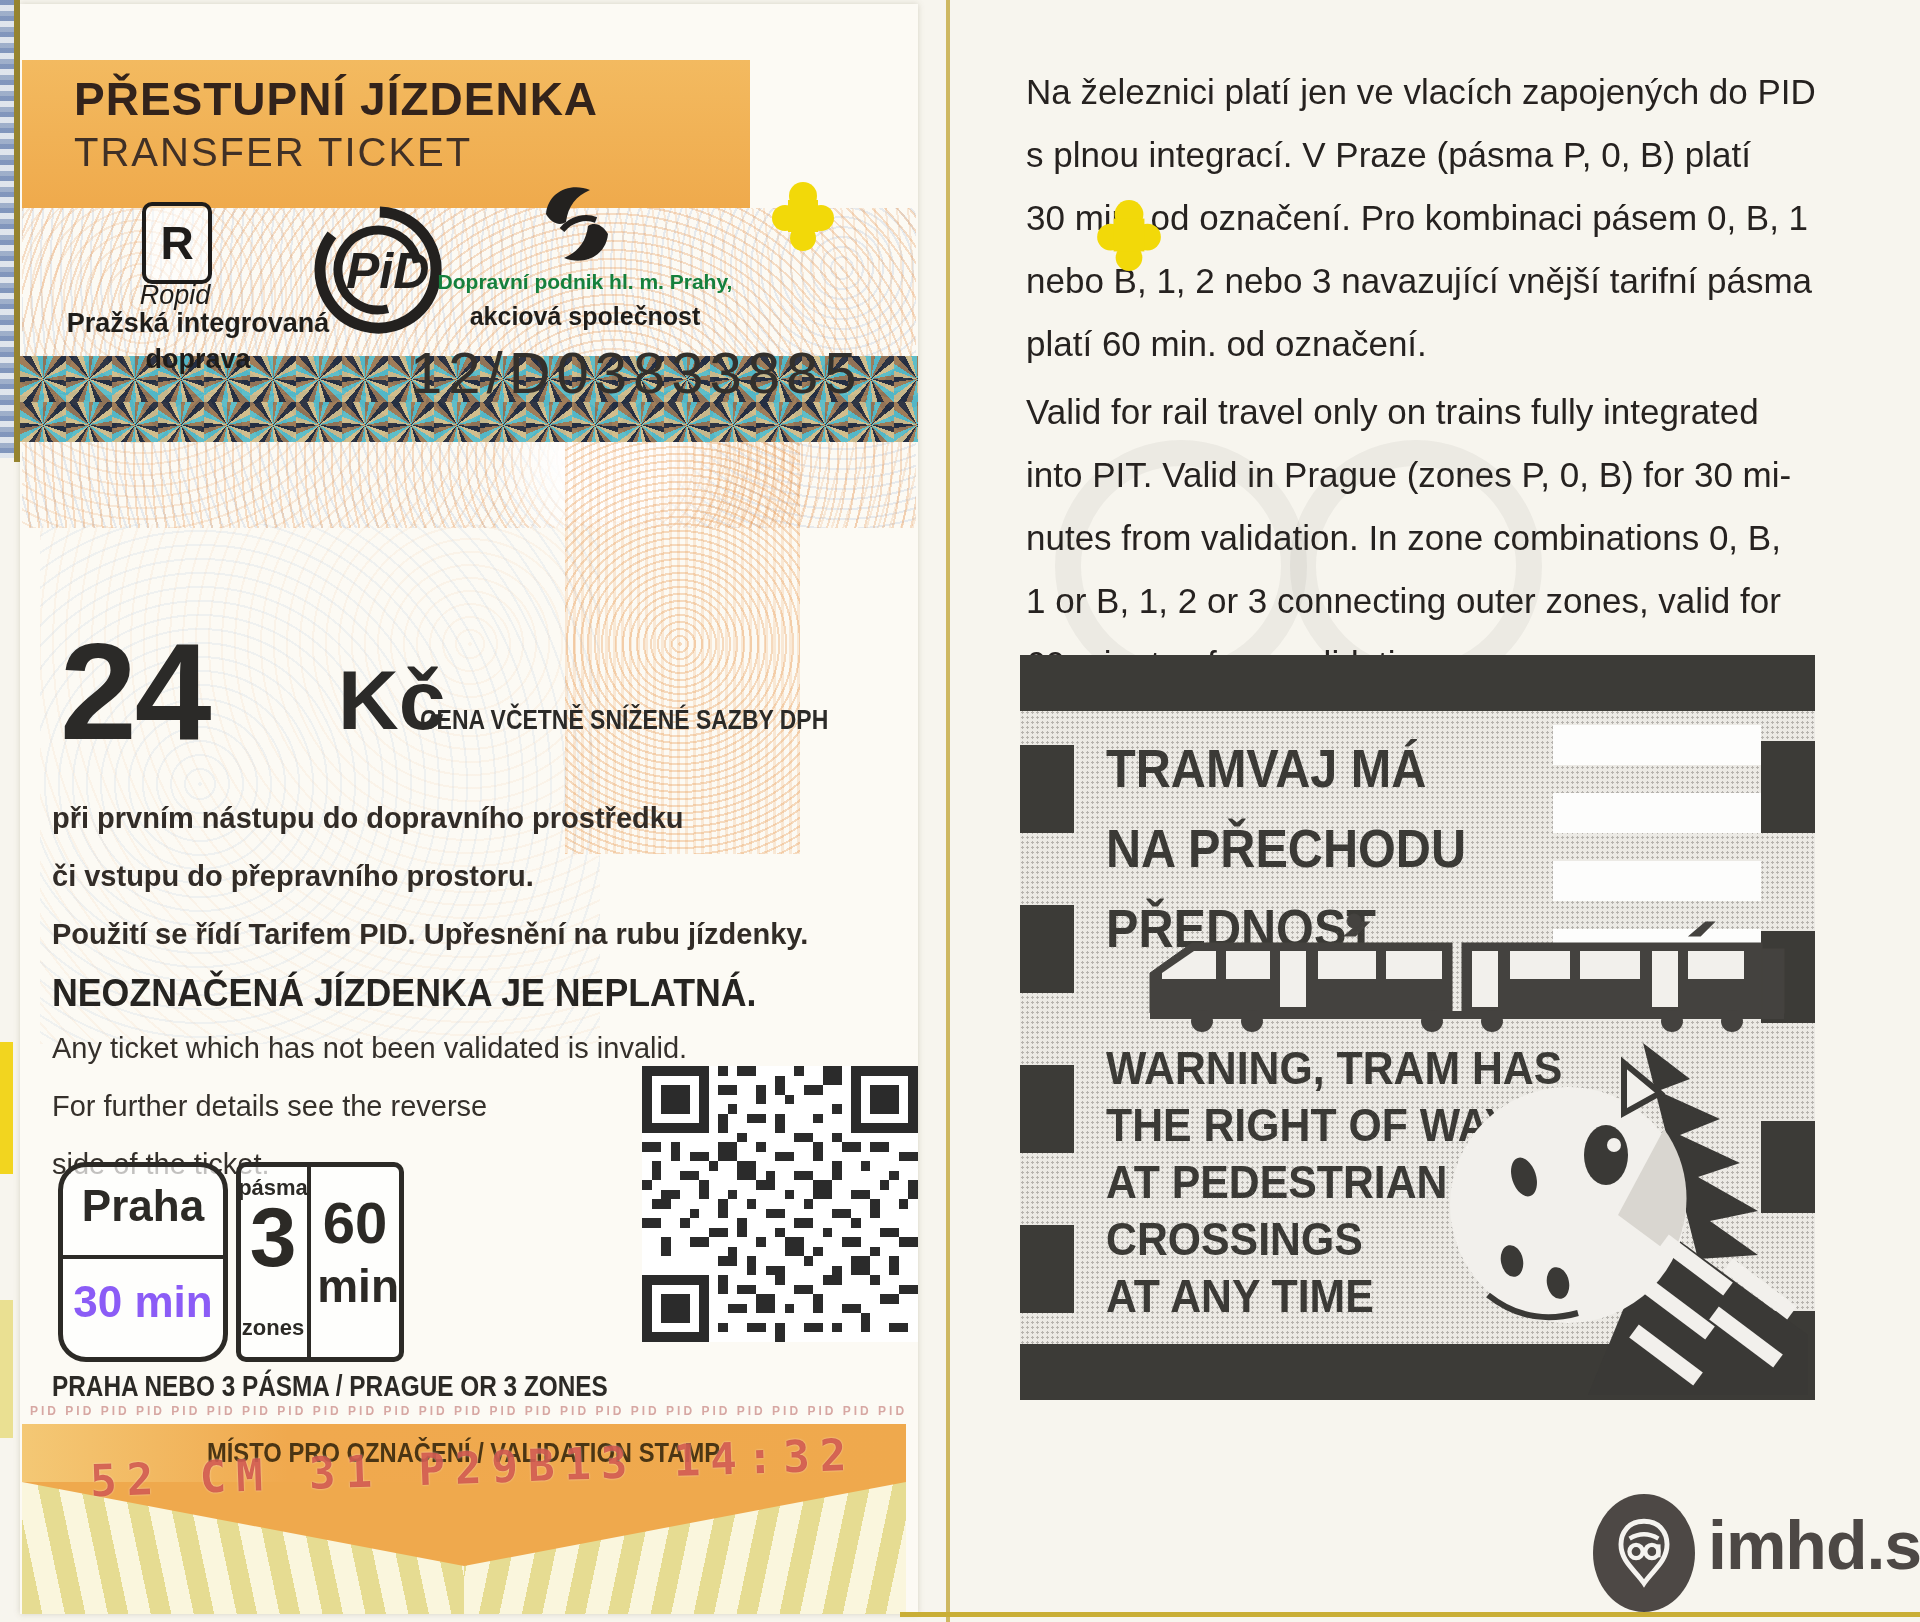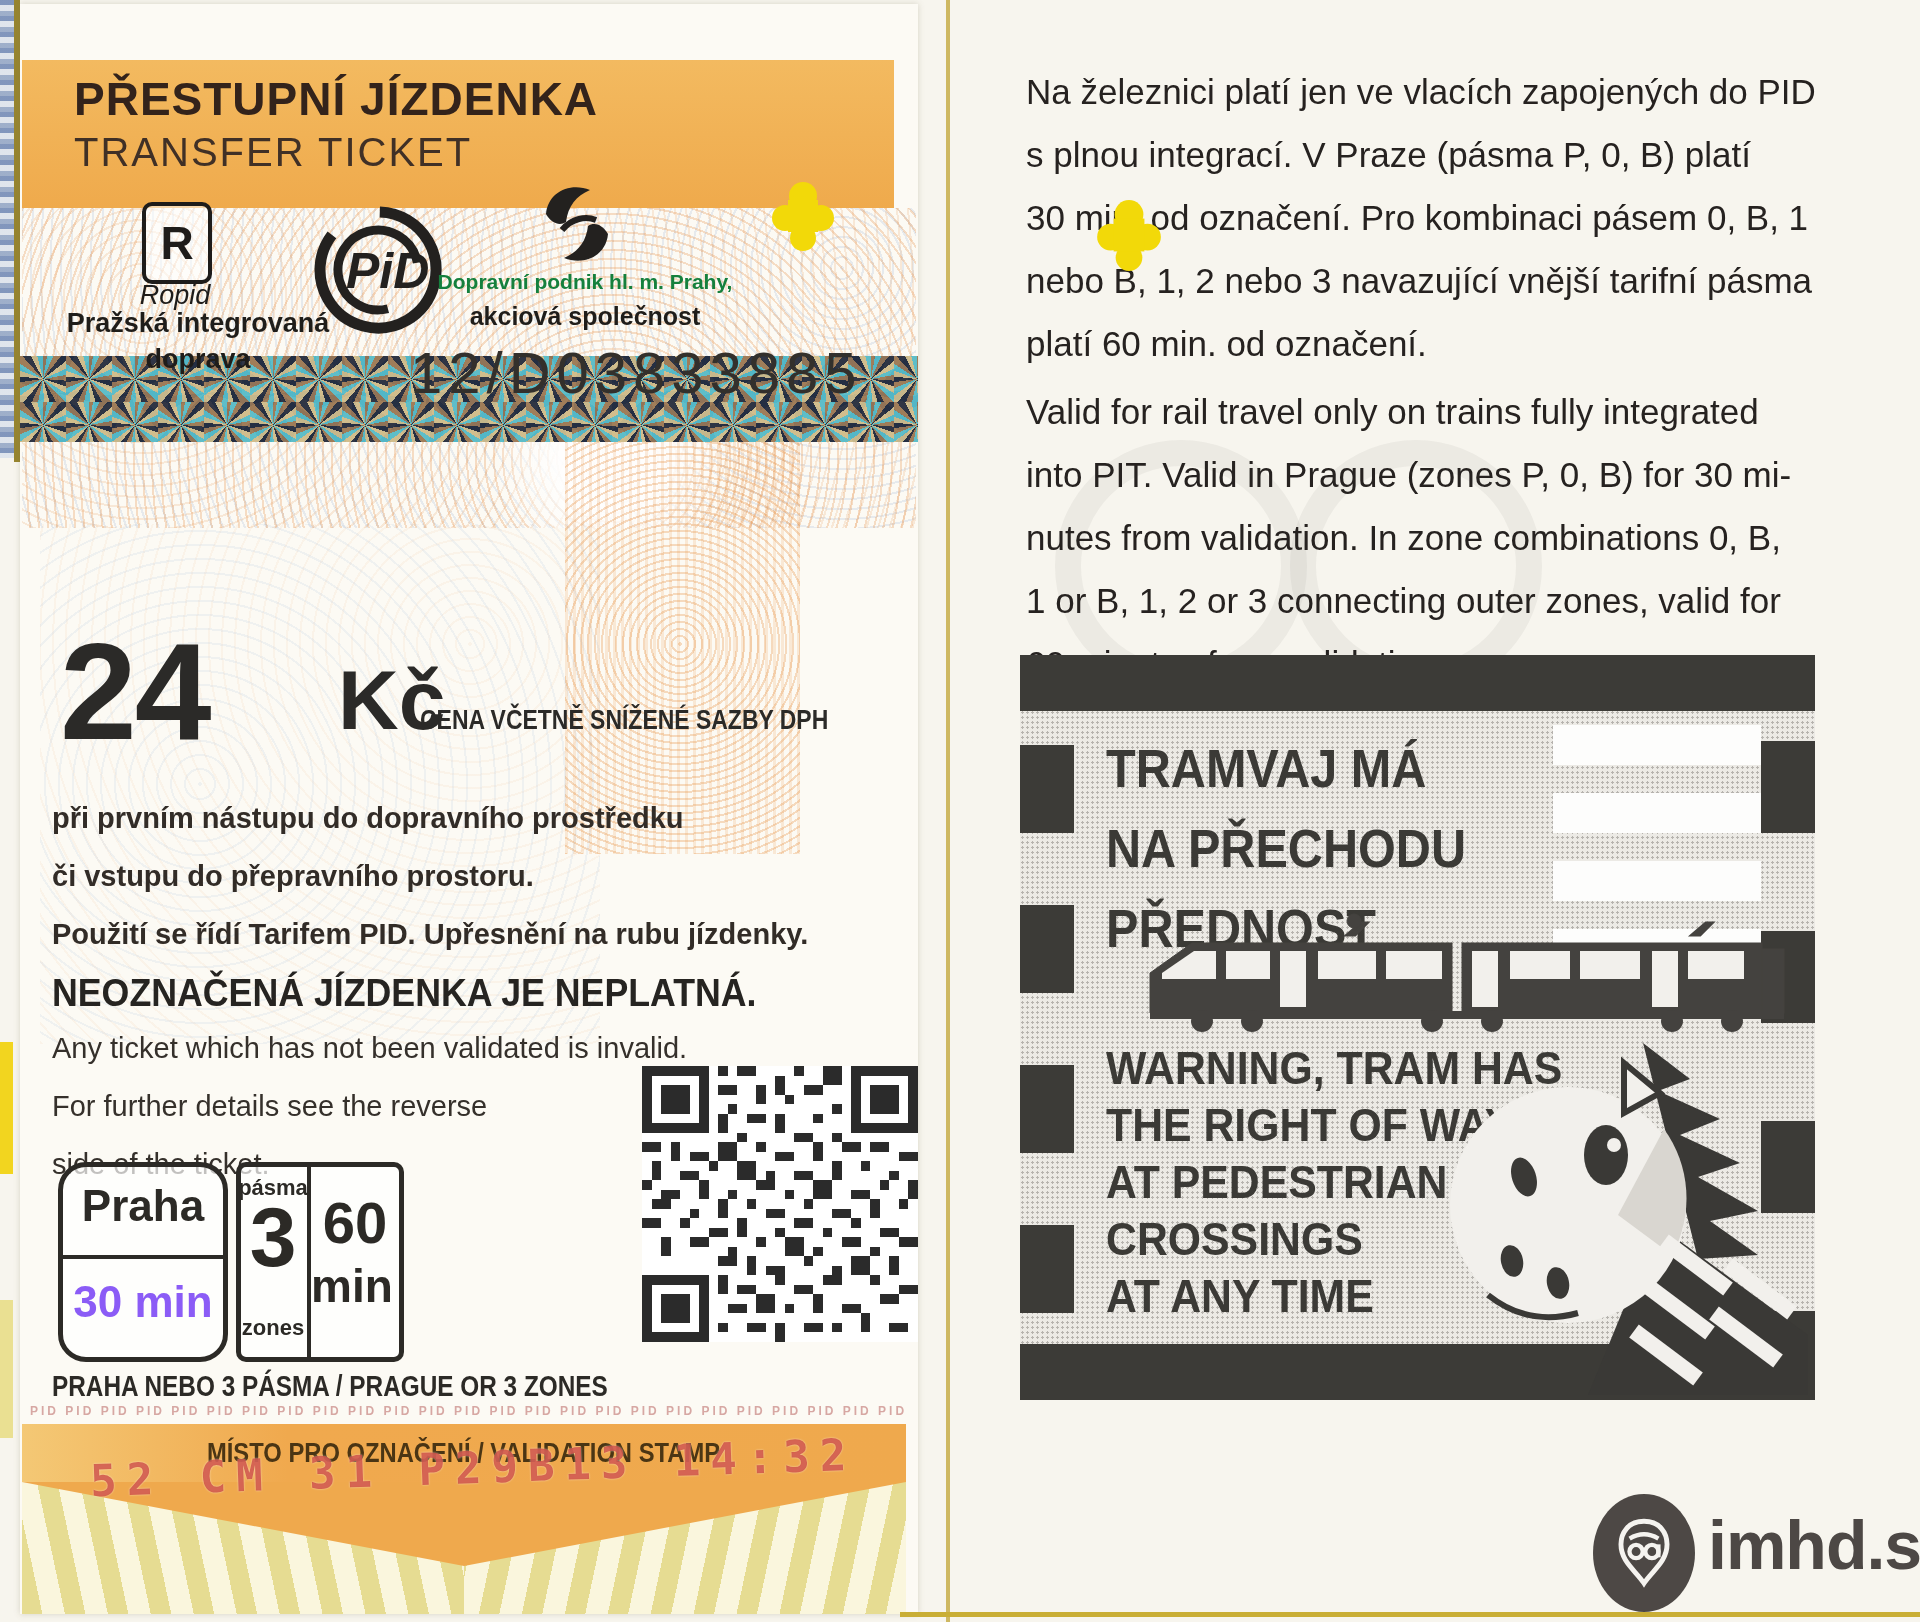--- a/index.html
+++ b/index.html
@@ -7,21 +7,21 @@
           font-family:"Liberation Sans",sans-serif;color:#2b2824;}
   .abs{position:absolute;}
   
   .edge-blue{left:0;top:0;width:14px;height:458px;
     background:repeating-linear-gradient(180deg,#6d86b4 0 5px,#dbe2ec 5px 11px,#8fa3c4 11px 16px);opacity:.85;}
   .edge-olive{left:14px;top:0;width:6px;height:462px;background:#97852f;}
   .edge-yellow1{left:0;top:1042px;width:13px;height:132px;background:#f2d51f;}
   .edge-yellow2{left:0;top:1300px;width:13px;height:138px;background:#eae092;}
   
   .ticket{left:20px;top:4px;width:898px;height:1610px;background:#fcfaf4;box-shadow:0 0 6px rgba(120,110,80,.25);}
-  .band{left:2px;top:56px;width:872px;height:148px;background:linear-gradient(180deg,#f3ba60,#efaa4c);}
+  .band{left:2px;top:56px;width:728px;height:148px;background:linear-gradient(180deg,#f3ba60,#efaa4c);}
   .title-cs{left:52px;top:12px;font-size:46px;font-weight:800;letter-spacing:1px;color:#33231b;}
   .title-en{left:52px;top:70px;font-size:40px;font-weight:400;letter-spacing:2px;color:#403026;}
   .guill1{left:2px;top:204px;width:894px;height:320px;opacity:.85;background:
     radial-gradient(circle at 590px 250px,rgba(255,255,255,.95) 0 55px,rgba(255,255,255,0) 120px),
     repeating-radial-gradient(circle at 590px 250px,rgba(226,132,54,.30) 0 2px,transparent 2px 9px),
     repeating-radial-gradient(circle at 120px 90px,rgba(226,132,54,.18) 0 2px,transparent 2px 11px),
     repeating-radial-gradient(circle at 820px 60px,rgba(150,175,210,.25) 0 2px,transparent 2px 10px);}
   .guill2{left:545px;top:430px;width:235px;height:420px;opacity:.8;background:
     repeating-radial-gradient(circle at 115px 210px,rgba(230,140,60,.38) 0 2px,transparent 2px 7px),
     repeating-linear-gradient(90deg,rgba(235,160,90,.25) 0 3px,transparent 3px 8px);}
@@ -54,21 +54,21 @@
   .zbox1{left:38px;top:1158px;width:160px;height:190px;}
   .zb1-top{left:0;top:14px;width:160px;text-align:center;font-size:44px;font-weight:700;color:#2c2a26;}
   .zb1-div{left:0;top:88px;width:160px;height:4px;background:#2c2a26;}
   .zb1-bot{left:0;top:110px;width:160px;text-align:center;font-size:44px;font-weight:700;color:#8b5cf6;white-space:nowrap;}
   .zbox2{left:216px;top:1158px;width:158px;height:190px;border-radius:10px;}
   .zb2-div{left:66px;top:0;width:4px;height:190px;background:#2c2a26;}
   .zb2-pasma{left:-4px;top:8px;width:72px;text-align:center;font-size:22px;font-weight:700;color:#2c2a26;}
   .zb2-num{left:-4px;top:22px;width:72px;text-align:center;font-size:84px;font-weight:800;color:#2c2a26;}
   .zb2-zones{left:-4px;top:148px;width:72px;text-align:center;font-size:22px;font-weight:700;color:#2c2a26;}
   .zb2-60{left:70px;top:22px;width:88px;text-align:center;font-size:58px;font-weight:800;color:#2c2a26;}
-  .zb2-min{left:70px;top:92px;width:88px;text-align:left;font-size:46px;font-weight:800;color:#2c2a26;}
+  .zb2-min{left:70px;top:92px;width:88px;text-align:right;font-size:46px;font-weight:800;color:#2c2a26;}
   .zones-line{left:32px;top:1366px;font-size:29px;font-weight:700;color:#2c2a26;white-space:nowrap;transform:scaleX(.84);transform-origin:left;}
   .qr{left:622px;top:1062px;}
   .micro{left:10px;top:1400px;width:880px;overflow:hidden;white-space:nowrap;font-size:12px;font-weight:700;
          letter-spacing:3px;color:#d39f9b;opacity:.9;}
   .vband{left:2px;top:1420px;width:884px;height:58px;background:linear-gradient(90deg,#f4c875,#f0a94e 30%,#efa94d);
          display:flex;align-items:center;justify-content:center;}
   .vband span{font-size:27px;font-weight:700;color:#4a3514;transform:scaleX(.88);white-space:nowrap;}
   .vtri{left:2px;top:1478px;width:0;height:0;border-left:442px solid transparent;border-right:442px solid transparent;
         border-top:84px solid #efa94d;z-index:2;}
   .chevrons{left:2px;top:1478px;width:884px;height:132px;overflow:hidden;}

